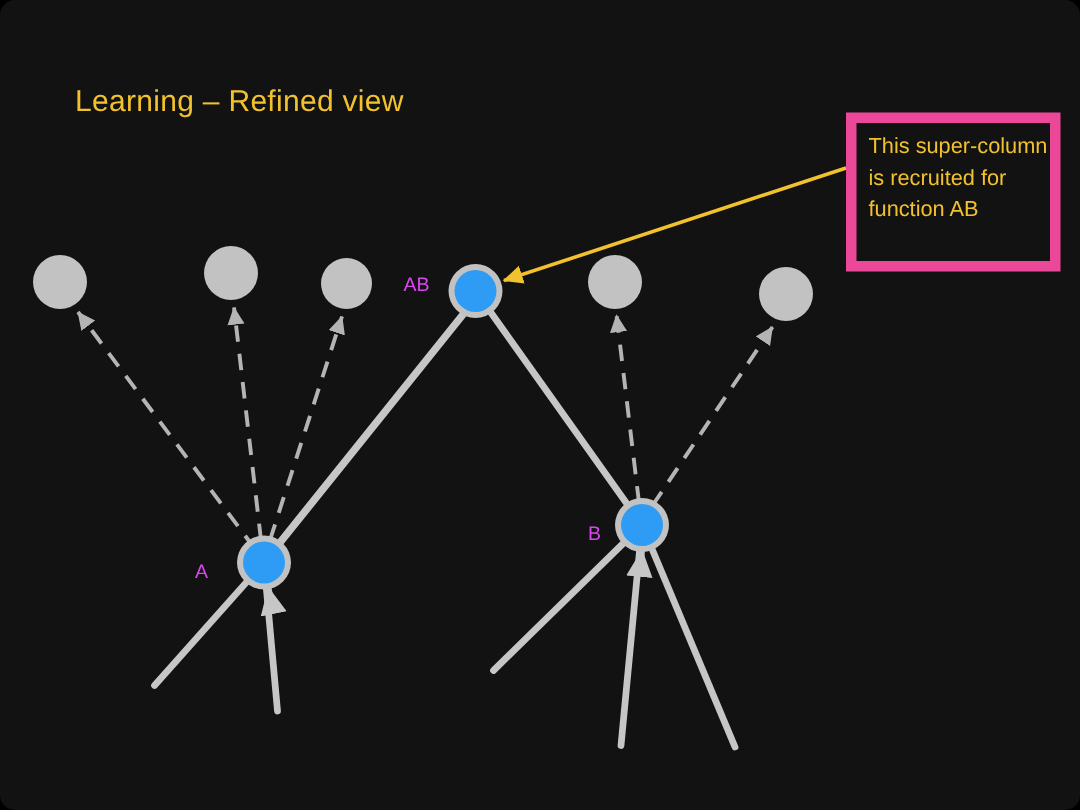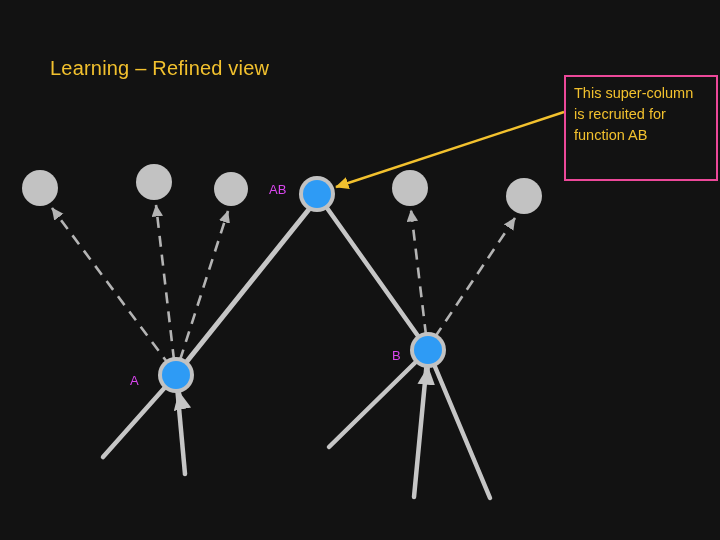--- a/index.html
+++ b/index.html
@@ -7,20 +7,21 @@
     padding: 0;
     background: #000;
   }
   #slide {
     position: relative;
     width: 720px;
     height: 540px;
     background: #121212;
     overflow: hidden;
     font-family: "Liberation Sans", sans-serif;
+    border-radius: 10px;
   }
   #diagram-svg {
     position: absolute;
     left: 0;
     top: 0;
     width: 720px;
     height: 540px;
   }
   .slide-title {
     position: absolute;
@@ -28,24 +29,24 @@
     top: 57px;
     font-size: 20px;
     color: #F2C12E;
     letter-spacing: 0.2px;
     white-space: nowrap;
   }
   .callout-box {
     position: absolute;
     left: 564px;
     top: 75px;
-    width: 154px;
+    width: 143px;
     height: 106px;
     box-sizing: border-box;
-    border: 2px solid #ec4899;
+    border: 7px solid #ec4899;
     background: transparent;
   }
   .callout-text {
     position: absolute;
     left: 8px;
     top: 6px;
     width: 130px;
     font-size: 14.5px;
     line-height: 21px;
     color: #F2C12E;

